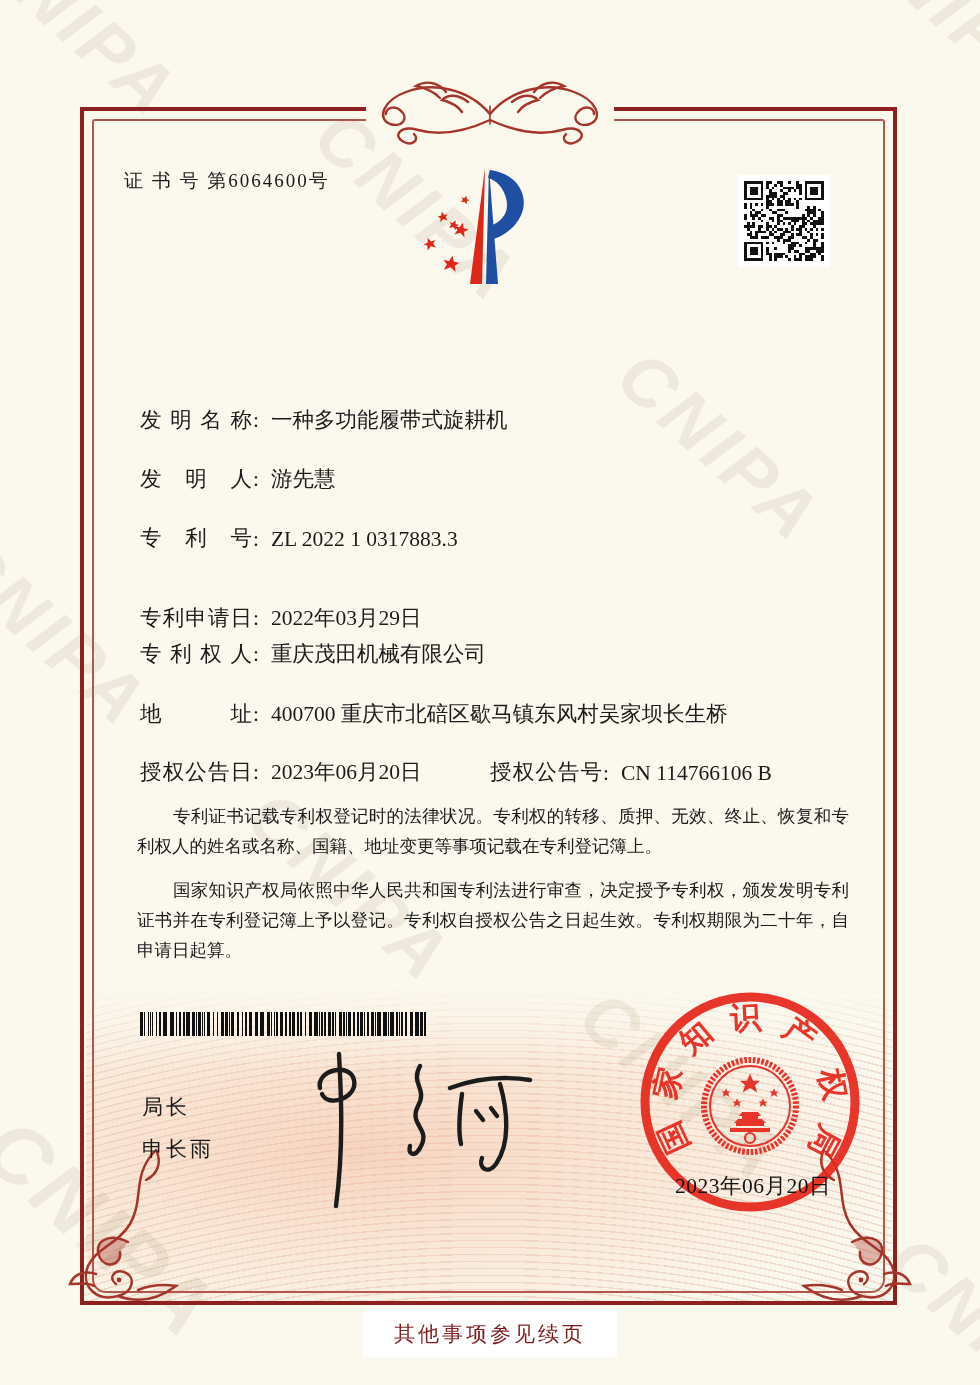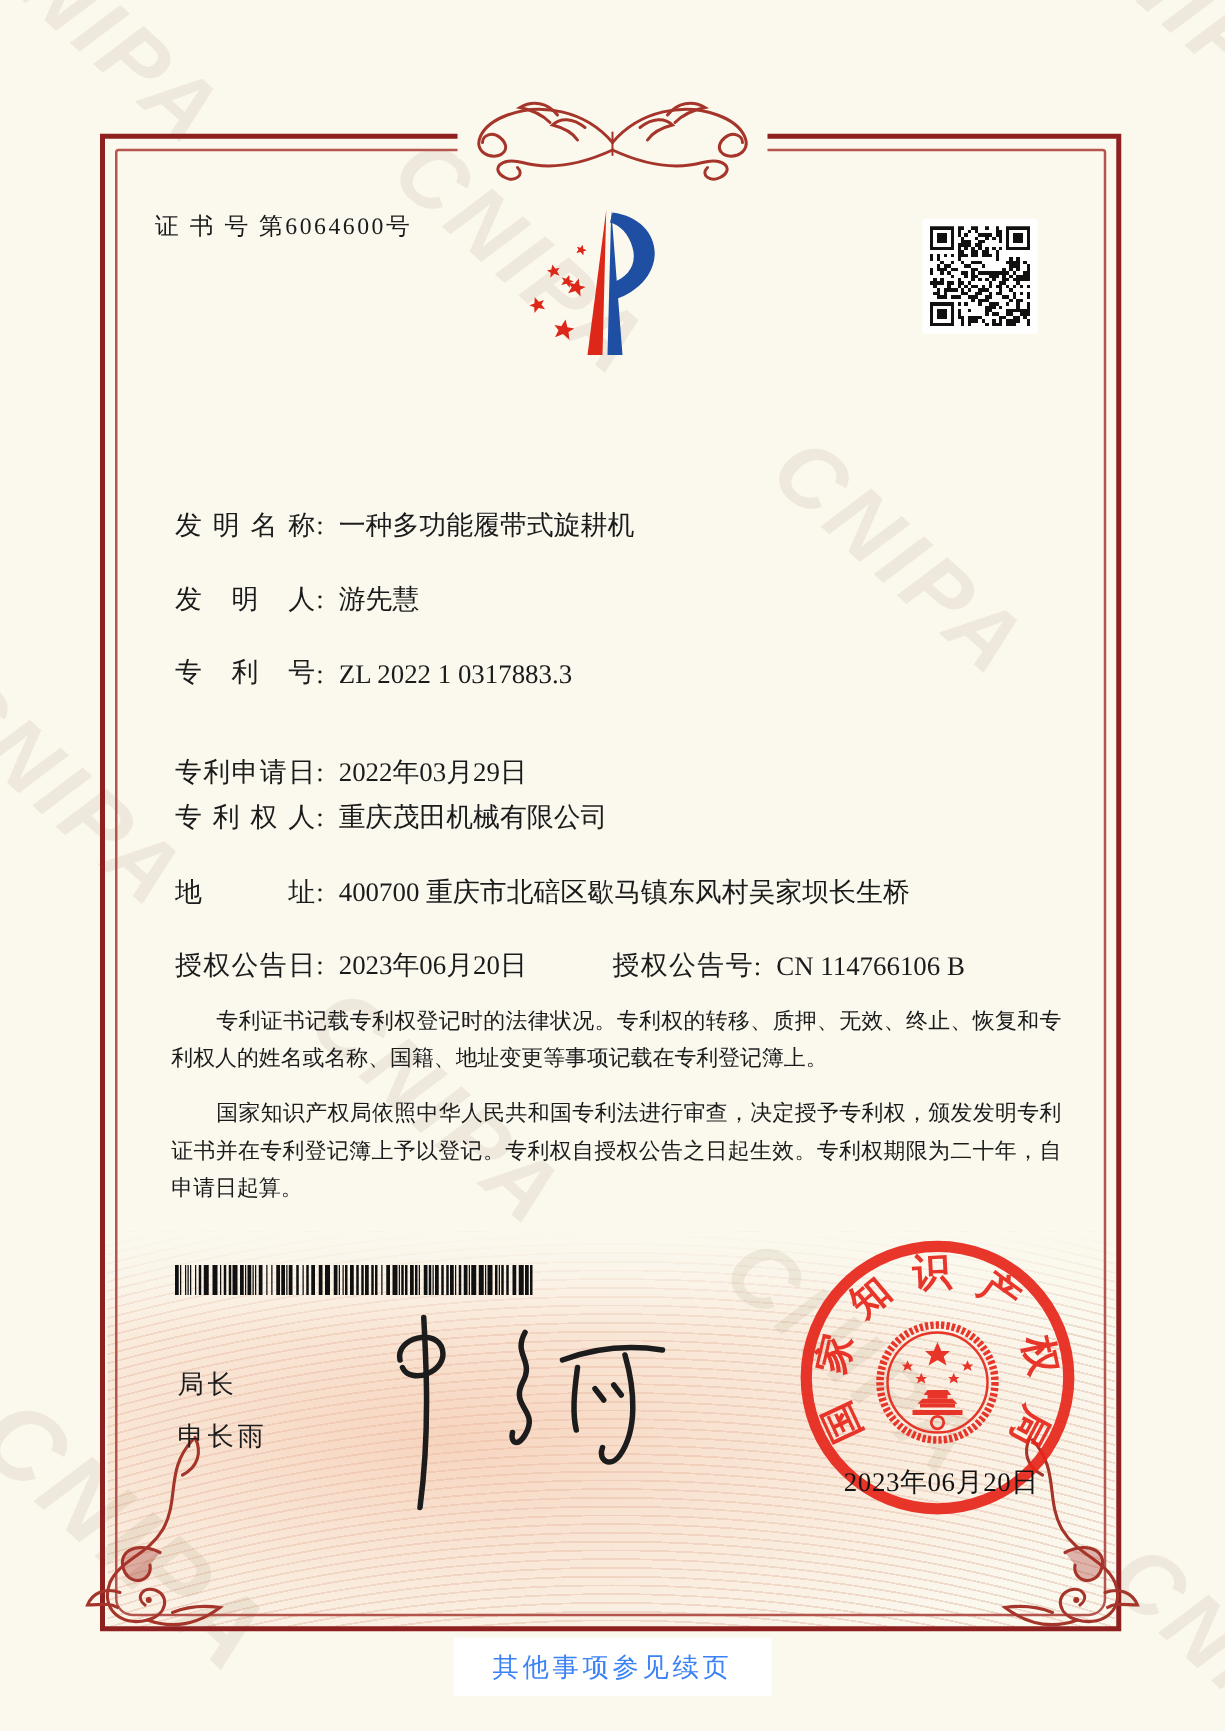--- a/index.html
+++ b/index.html
@@ -57,21 +57,21 @@
     font-family:"Liberation Sans","DejaVu Sans",sans-serif; letter-spacing:3px;}
   .signature{position:absolute; left:292px; top:1036px; z-index:6;}
   .seal{position:absolute; left:636px; top:988px; z-index:6;}
   .seal-date{position:absolute; left:655px; top:1171px; width:196px; text-align:center;
     font-size:21.5px; font-weight:500; color:#131313; z-index:7; letter-spacing:0.5px;}
   
   .page-indicator{position:absolute; left:0; top:1263px; width:980px; text-align:center;
     font-size:17px; z-index:5;}
   .continuation{position:absolute; left:363px; top:1310px; width:254px; height:47px;
     background:#ffffff; z-index:6; display:flex; align-items:center; justify-content:center;
-    font-size:21px; letter-spacing:3px; color:#3b82f6;}
+    font-size:21px; letter-spacing:3px; color:#7f1d1d;}
 </style>
 </head>
 <body>
 
 <div id="page">
 
   <div class="wm" style="left:-45px;top:-20px;">CNIPA</div>
   <div class="wm" style="left:828px;top:-35px;">CNIPA</div>
   <div class="wm" style="left:295px;top:165px;">CNIPA</div>
   <div class="wm" style="left:598px;top:405px;">CNIPA</div>

